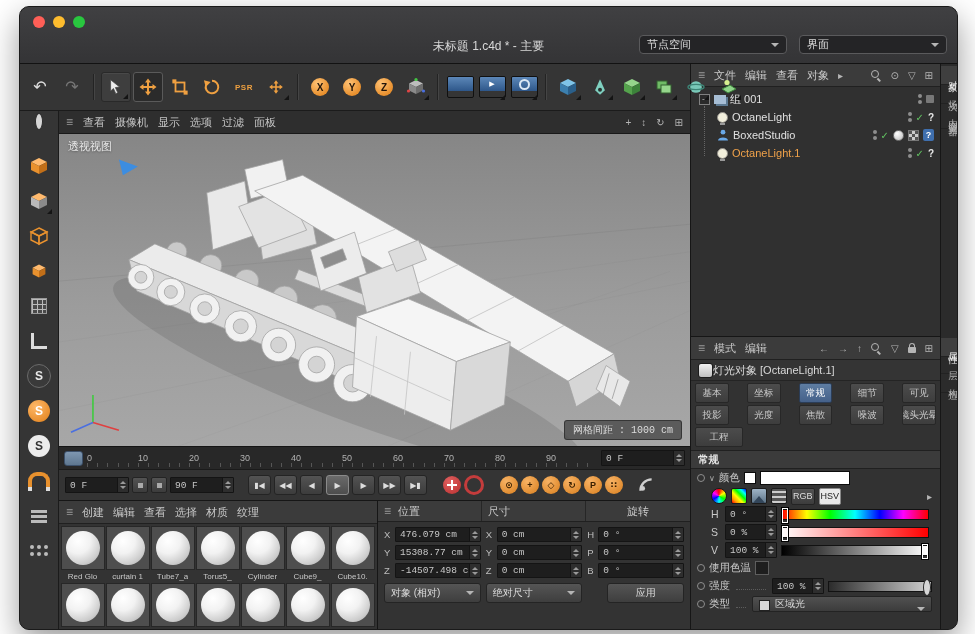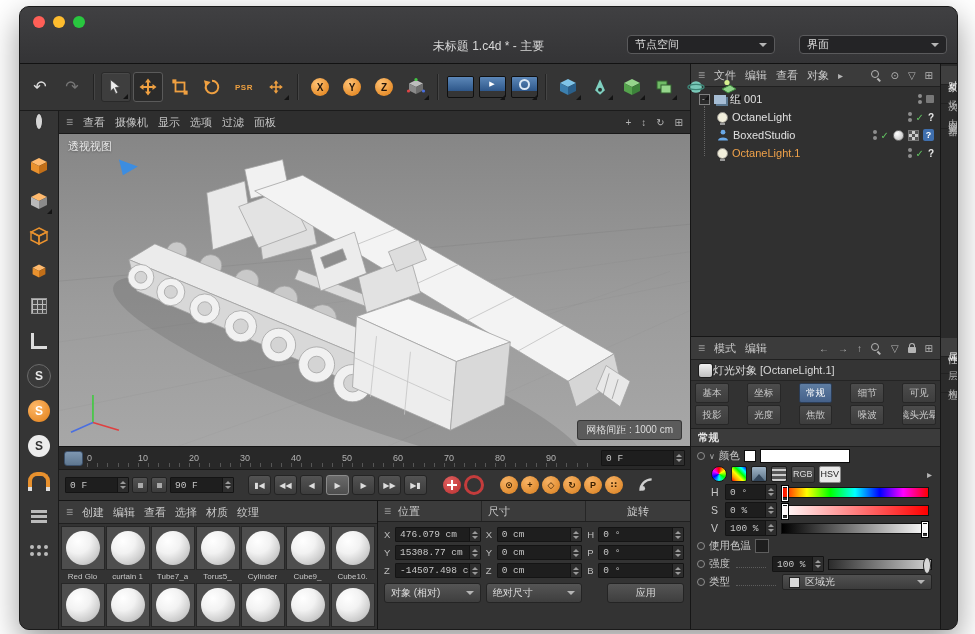--- a/index.html
+++ b/index.html
@@ -10,21 +10,21 @@
           border-radius:10px;overflow:hidden;display:flex;flex-direction:column;
           box-shadow:0 12px 32px rgba(0,0,0,.4);border:1px solid #1a1a1a;}
   
   .titlebar{height:56px;flex:none;background:linear-gradient(#404042,#343436);border-bottom:1px solid #121212;position:relative;}
   .lights{position:absolute;left:13px;top:9px;display:flex;gap:8px;}
   .light{width:12px;height:12px;border-radius:50%;}
   .light.red{background:#ff5f57;}.light.yellow{background:#febc2e;}.light.green{background:#29c73f;}
   .wtitle{position:absolute;left:0;right:0;top:31px;text-align:center;font-size:12px;color:#d8d8d8;}
   .tb-drops{position:absolute;right:10px;top:28px;display:flex;gap:12px;}
   .drop{width:148px;height:19px;background:#242426;border:1px solid #5a5a5c;border-radius:4px;color:#ddd;
-        font-size:11px;display:flex;align-items:center;justify-content:space-between;padding:0 7px;box-sizing:border-box;margin-left:12px;}
+        font-size:11px;display:flex;align-items:center;justify-content:space-between;padding:0 7px;box-sizing:border-box;}
   .tri-dn{width:0;height:0;border-left:4px solid transparent;border-right:4px solid transparent;border-top:4px solid #b5b5b5;flex:none;}
   
   .content{flex:1;display:flex;min-height:0;}
   .left-area{width:670px;flex:none;display:flex;flex-direction:column;min-height:0;}
   .main-toolbar{height:46px;flex:none;background:#353535;border-bottom:1px solid #1b1b1b;display:flex;align-items:center;padding:0 5px;gap:2px;}
   .tool-row{flex:1;display:flex;min-height:0;}
   .left-toolbar{width:38px;flex:none;background:#353535;border-right:1px solid #1b1b1b;display:flex;flex-direction:column;
                 align-items:center;padding-top:5px;gap:5px;overflow:hidden;}
   .center{flex:1;display:flex;flex-direction:column;min-width:0;}
   .right-panel{width:249px;flex:none;border-left:1px solid #161616;display:flex;flex-direction:column;background:#323232;min-height:0;}
@@ -69,21 +69,21 @@
   .hamb{color:#9a9a9a;font-size:12px;}
   .mini-ic{font-size:10px;color:#b5b5b5;}
   .search-ic{width:11px;height:11px;position:relative;flex:none;}
   .search-ic::before{content:"";position:absolute;left:0;top:0;width:6px;height:6px;border:1.5px solid #b5b5b5;border-radius:50%;}
   .search-ic::after{content:"";position:absolute;right:1px;bottom:0;width:4px;height:1.5px;background:#b5b5b5;transform:rotate(45deg);}
   .lock-ic{width:8px;height:6px;background:#b5b5b5;border-radius:1px;position:relative;margin-top:4px;flex:none;}
   .lock-ic::before{content:"";position:absolute;top:-4px;left:1px;width:4px;height:4px;border:1.5px solid #b5b5b5;border-bottom:none;border-radius:3px 3px 0 0;}
   
   .vp-menubar{height:22px;flex:none;background:#2e2e2e;border-bottom:1px solid #191919;display:flex;align-items:center;
               gap:10px;padding:0 7px;font-size:11px;color:#c6c6c6;}
-  .viewport{flex:1;position:relative;background:linear-gradient(#868686,#9c9c9c 55%,#a7a7a7);overflow:hidden;min-height:0;}
+  .viewport{flex:1;position:relative;background:linear-gradient(#868686,#9c9c9c 55%,#a7a7a7);overflow:hidden;min-height:0;font-family:Liberation Mono, monospace;}
   .viewport svg{position:absolute;inset:0;width:100%;height:100%;}
   .vp-label{position:absolute;left:9px;top:5px;font-size:11px;color:#e9e9e9;text-shadow:0 1px 2px rgba(0,0,0,.35);}
   .vp-badge{position:absolute;right:8px;bottom:6px;background:rgba(70,70,70,.78);color:#ddd;font-size:10px;
             padding:2px 8px;border-radius:3px;border:1px solid rgba(30,30,30,.6);}
   
   .ruler{height:22px;flex:none;background:#282828;border-top:1px solid #151515;display:flex;align-items:center;padding:0 5px;gap:4px;}
   .playhead{width:17px;height:13px;background:linear-gradient(#7e97b1,#5e7790);border:1px solid #3c506a;border-radius:3px;flex:none;}
   .ticks{flex:1;display:flex;height:100%;align-items:flex-end;position:relative;overflow:hidden;}
   .ticks::after{content:"";position:absolute;left:0;right:0;bottom:2px;height:4px;
             background:repeating-linear-gradient(90deg,#565656 0 1px,transparent 1px 10.2px);}
@@ -929,20 +929,23 @@
           <span class="atab">细节</span>
           <span class="atab">可见</span>
         </div>
         <div class="tabs">
           <span class="atab">投影</span>
           <span class="atab">光度</span>
           <span class="atab">焦散</span>
           <span class="atab">噪波</span>
           <span class="atab">镜头光晕</span>
         </div>
+        <div class="tabs last">
+          <span class="atab">工程</span>
+        </div>
         <div class="amsec">常规</div>
 
         <div class="prow">
           <span class="adot"></span>
           <span class="caret9">∨</span>
           <span class="plabel">颜色</span>
           <span class="cchip"></span>
           <span class="cswatch"></span>
         </div>
         <div class="prow" style="padding-left:20px;">
@@ -1011,21 +1014,21 @@
               </span>
             </div>
           <div class="slider" style="width:104px;">
               <span class="knob" style="right:0;"></span>
             </div>
         </div>
         <div class="prow">
           <span class="adot"></span>
           <span class="plabel">类型</span>
           <span class="leader"></span>
-          <div class="ddfld" style="width:150px;">
+          <div class="ddfld" style="width:180px;align-items:flex-end;">
             <span class="typechip"></span>
             <span class="flex1">区域光</span>
             <span class="tri-dn"></span>
           </div>
         </div>
 
       </div>
     </div>
 
     <div class="side-tabs">

